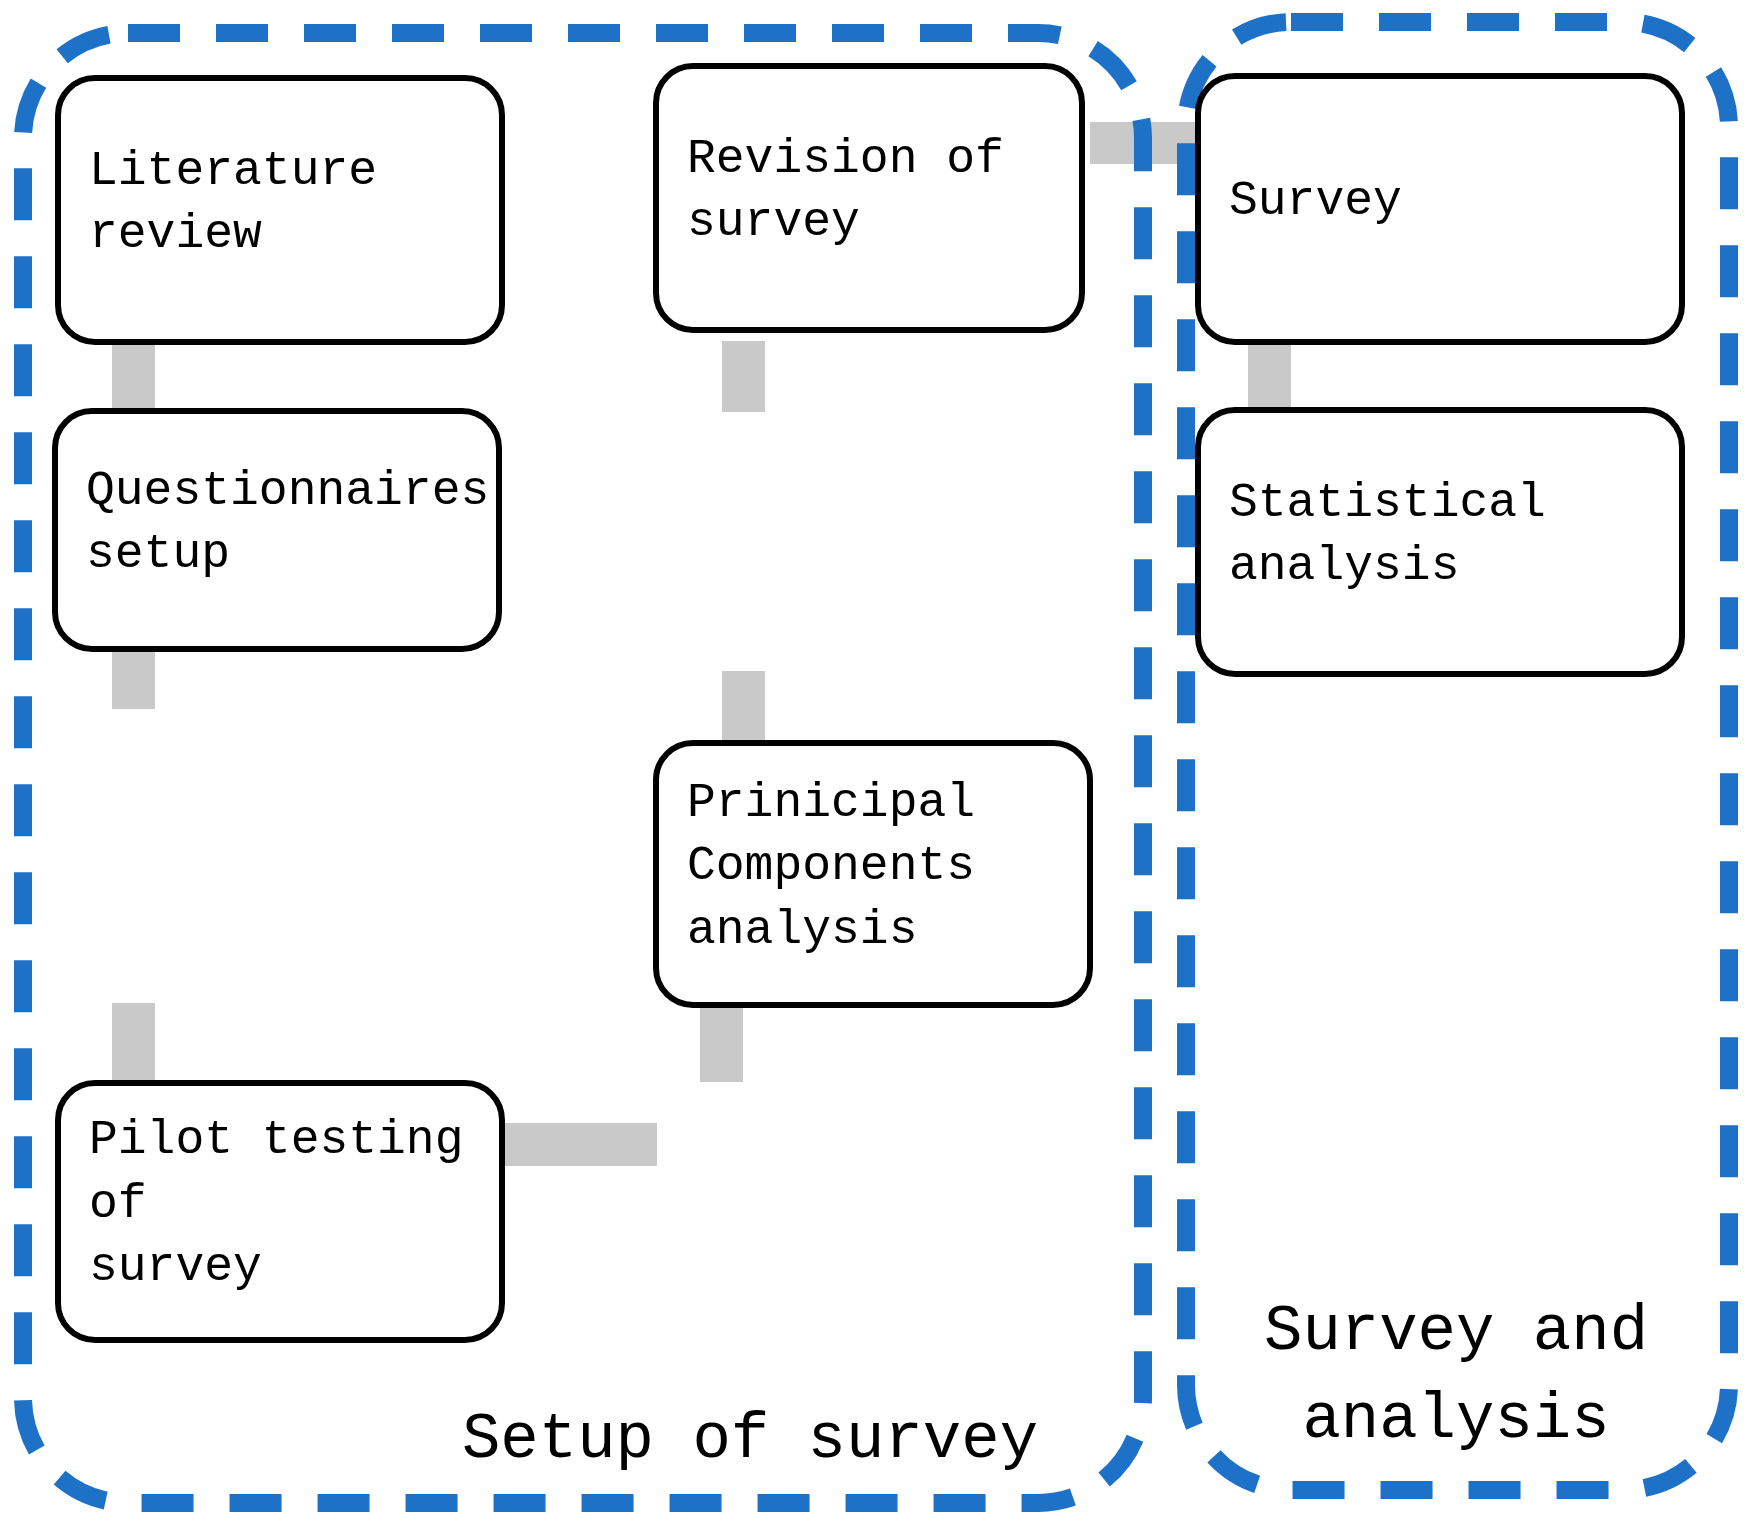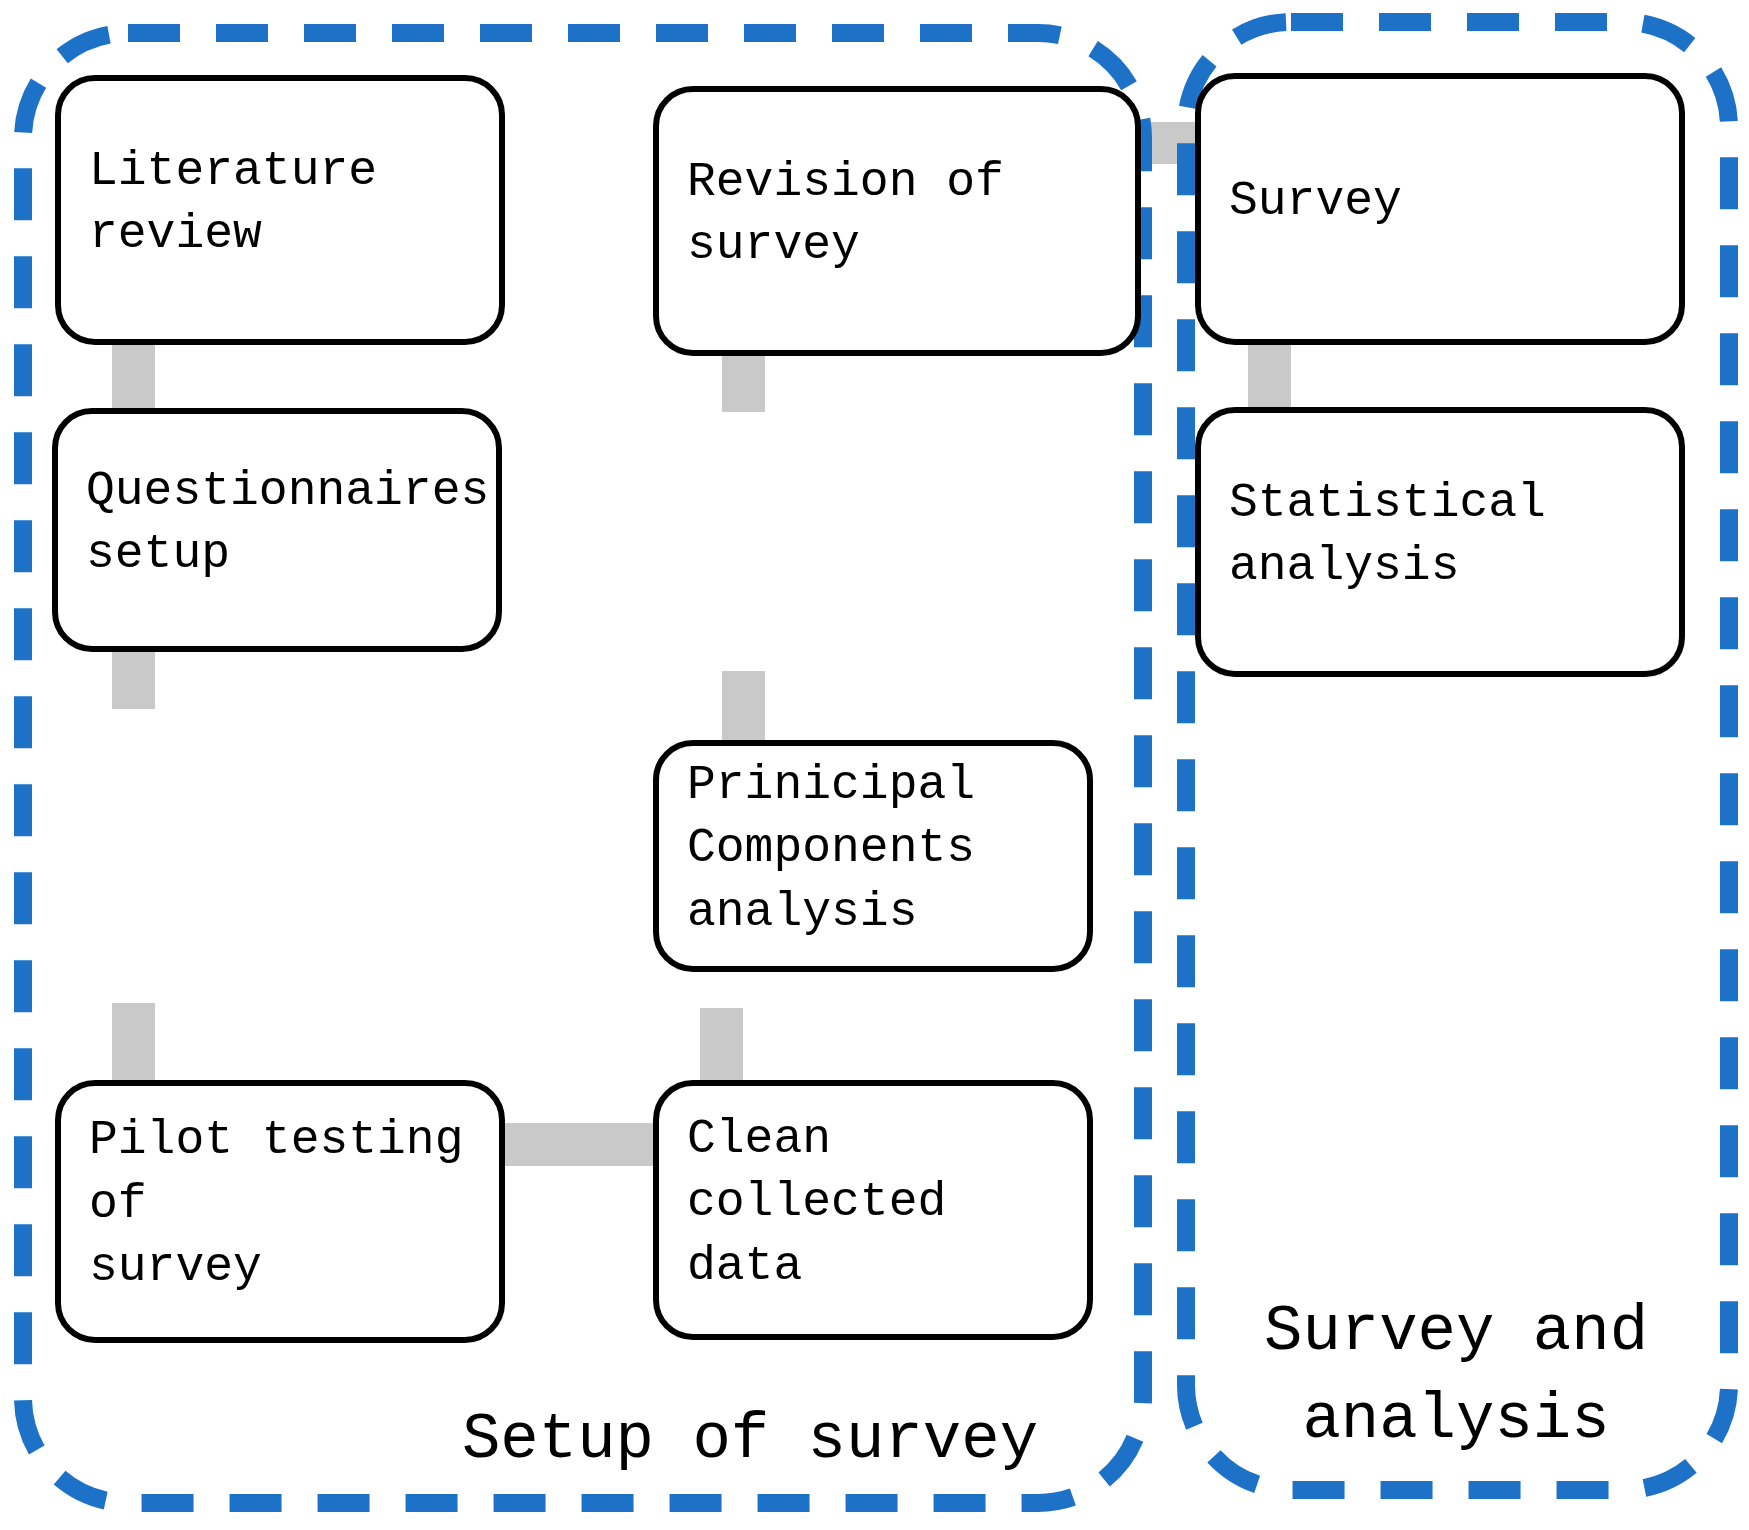--- a/index.html
+++ b/index.html
@@ -77,27 +77,25 @@
     <rect x="1186" y="22" width="543" height="1468" rx="105" ry="105" fill="none" style="stroke: var(--group-border, #1d72c8);" stroke-width="18" stroke-dasharray="52 36"></rect>
   </svg>
 
   <div class="node" style="left:55px; top:75px; width:450px; height:270px;">Literature
 review</div>
   <div class="node" style="left:52px; top:408px; width:450px; height:244px;">Questionnaires
 setup</div>
   <div class="node" style="left:55px; top:1080px; width:450px; height:263px;">Pilot testing of
 survey</div>
 
-  <div class="node" style="left:653px; top:86px; width:488px; height:270px;">Revision of
+  <div class="node" style="left:653px; top:63px; width:432px; height:270px;">Revision of
 survey</div>
-  <div class="node" style="left:653px; top:740px; width:440px; height:232px;">Prinicipal
+  <div class="node" style="left:653px; top:740px; width:440px; height:268px;">Prinicipal
 Components
 analysis</div>
-  <div class="node" style="left:653px; top:1080px; width:440px; height:260px;">Clean collected
-data</div>
 
   <div class="node" style="left:1195px; top:73px; width:490px; height:272px;">Survey</div>
   <div class="node" style="left:1195px; top:407px; width:490px; height:270px;">Statistical
 analysis</div>
 
   <div class="group-label right" style="left:400px; top:1396px; width:700px;">Setup of  survey</div>
   <div class="group-label right" style="left:1240px; top:1288px; width:432px;">Survey and
 analysis</div>
 
 </div>

